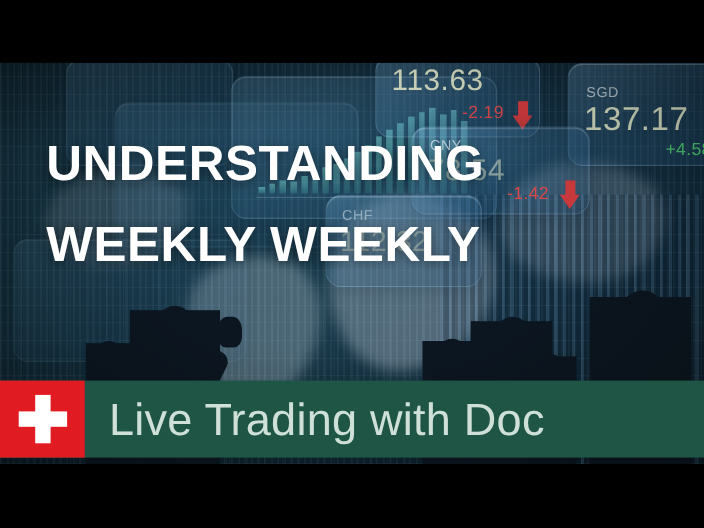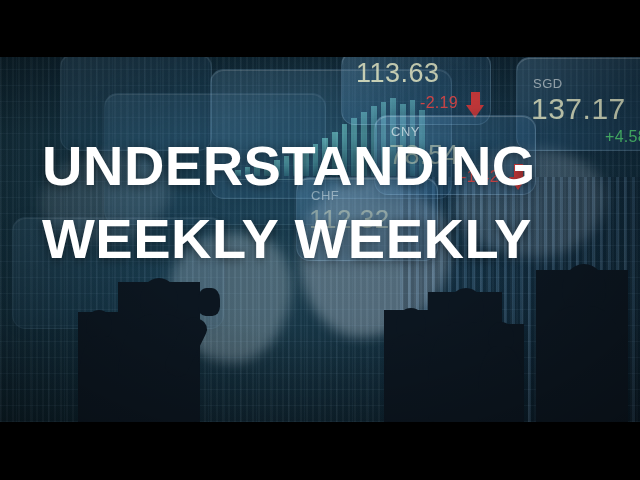--- a/index.html
+++ b/index.html
@@ -210,25 +210,25 @@
   .sil-hand {
     position: absolute;
     background: #0c1620;
     border-radius: 40% 40% 35% 35%;
   }
 
   
   #headline {
     position: absolute;
     left: 42px;
-    top: 129px;
+    top: 112px;
     z-index: 40;
     color: #ffffff;
     font-weight: bold;
-    font-size: 56px;
+    font-size: 45px;
     line-height: 73px;
     letter-spacing: 0.5px;
     text-shadow: 0 2px 10px rgba(0,0,0,0.45);
   }
   #headline .line { display: block; white-space: nowrap; }
 
   
   #brandbar {
     position: absolute;
     left: 0;
@@ -383,17 +383,24 @@
 
   </div>
 
   <div id="vignette"></div>
 
   <div id="headline">
     <span class="line">UNDERSTANDING</span>
     <span class="line">WEEKLY WEEKLY</span>
   </div>
 
+  <div id="brandbar">
+    <div id="flag">
+      <span class="cross-v"></span>
+      <span class="cross-h"></span>
+    </div>
+    <div id="brandtext">Live Trading with Doc</div>
+  </div>
 
   <div class="letterbox top"></div>
   <div class="letterbox bottom"></div>
 
 </div>
 
 </body></html>

